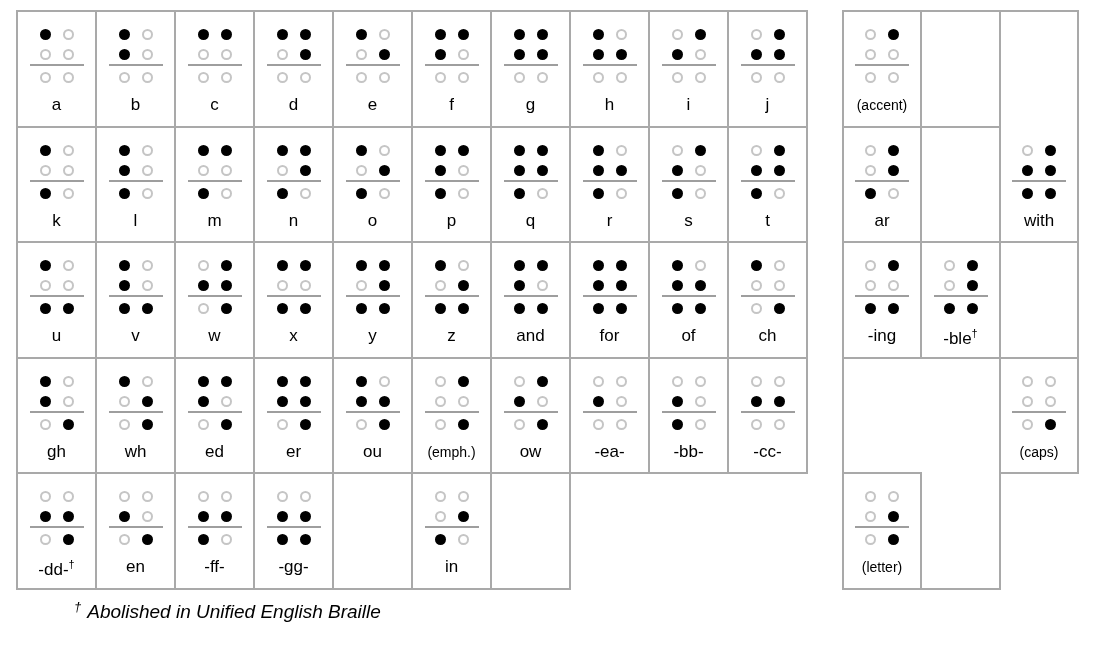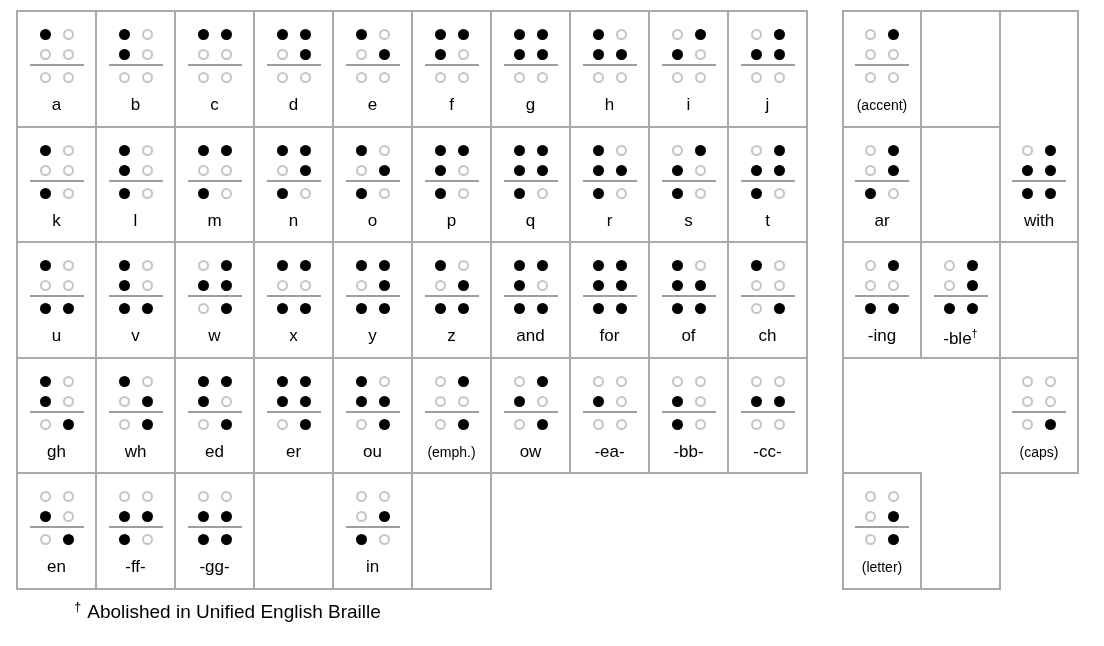--- a/index.html
+++ b/index.html
@@ -24,21 +24,21 @@
   .drow.r3{margin-bottom:0;}
   .dot{width:11px;height:11px;border-radius:50%;box-sizing:border-box;}
   .dot.f{background:#000000;}
   .dot.e{border:2px solid #c5c5c5;background:#ffffff;}
   .rule{width:54px;height:2px;background:#9e9e9e;margin-bottom:6px;}
   .label{margin-top:13px;font-size:17px;line-height:1.1;white-space:nowrap;}
   .label.small{font-size:14px;margin-top:15px;}
   .label sup{font-size:11px;}
   .footnote{
     position:absolute;left:74px;top:599px;
-    font-size:19px;white-space:nowrap;
+    font-style:italic;font-size:19px;white-space:nowrap;
   }
   .footnote sup{font-size:13px;margin-right:6px;}
 </style>
 </head>
 <body>
 
 <div class="stage">
   <div id="main-table" class="grid">
       <div class="cell">
         <div class="drow r1">
@@ -680,20 +680,36 @@
         </div>
         <div class="label"><span>-cc-</span></div>
       </div>
       <div class="cell">
         <div class="drow r1">
           <span class="dot e"></span>
           <span class="dot e"></span>
         </div>
         <div class="drow r2">
           <span class="dot f"></span>
+          <span class="dot f"></span>
+        </div>
+        <div class="rule"></div>
+        <div class="drow r3">
+          <span class="dot e"></span>
+          <span class="dot f"></span>
+        </div>
+        <div class="label"><span>-dd-</span><sup>†</sup></div>
+      </div>
+      <div class="cell">
+        <div class="drow r1">
+          <span class="dot e"></span>
+          <span class="dot e"></span>
+        </div>
+        <div class="drow r2">
+          <span class="dot f"></span>
           <span class="dot e"></span>
         </div>
         <div class="rule"></div>
         <div class="drow r3">
           <span class="dot e"></span>
           <span class="dot f"></span>
         </div>
         <div class="label"><span>en</span></div>
       </div>
       <div class="cell">

